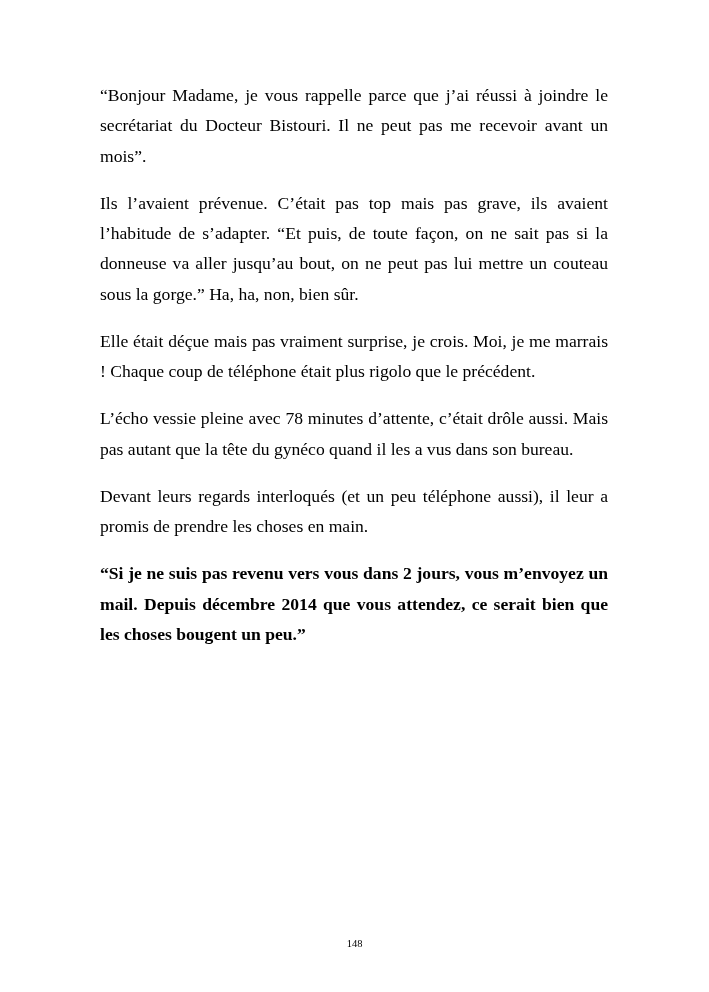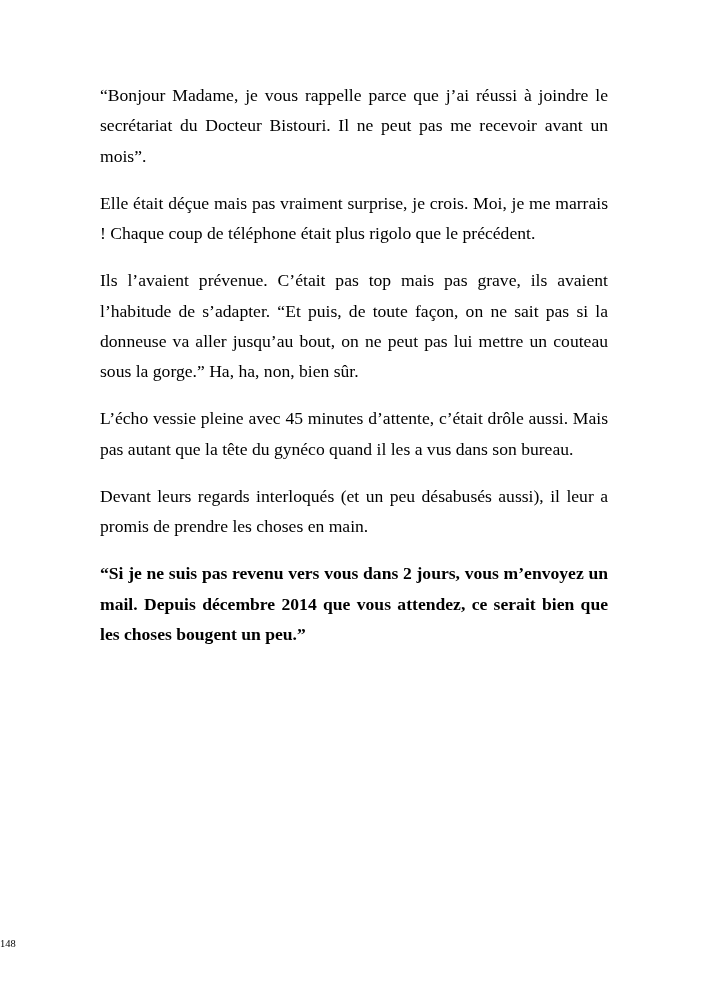--- a/index.html
+++ b/index.html
@@ -39,35 +39,35 @@
   }
   .para:last-child {
     margin-bottom: 0;
     font-weight: bold;
   }
   .page-number {
     position: absolute;
     left: 0;
     top: 938px;
     width: 709px;
-    text-align: left;
+    text-align: center;
     font-size: 10.5px;
     font-family: "Liberation Serif", serif;
     color: #000000;
   }
 </style>
 </head>
 <body>
 
 <div class="page">
 
   <div class="text-block">
     <p class="para">“Bonjour Madame, je vous rappelle parce que j’ai réussi à joindre le secrétariat du Docteur Bistouri. Il ne peut pas me recevoir avant un mois”.</p>
+    <p class="para">Ils l’avaient prévenue. C’était pas top mais pas grave, ils avaient l’habitude de s’adapter. “Et puis, de toute façon, on ne sait pas si la donneuse va aller jusqu’au bout, on ne peut pas lui mettre un couteau sous la gorge.” Ha, ha, non, bien sûr.</p>
     <p class="para">Elle était déçue mais pas vraiment surprise, je crois. Moi, je me marrais ! Chaque coup de téléphone était plus rigolo que le précédent.</p>
-    <p class="para">Ils l’avaient prévenue. C’était pas top mais pas grave, ils avaient l’habitude de s’adapter. “Et puis, de toute façon, on ne sait pas si la donneuse va aller jusqu’au bout, on ne peut pas lui mettre un couteau sous la gorge.” Ha, ha, non, bien sûr.</p>
-    <p class="para">L’écho vessie pleine avec 45 minutes d’attente, c’était drôle aussi. Mais pas autant que la tête du gynéco quand il les a vus dans son bureau.</p>
-    <p class="para">Devant leurs regards interloqués (et un peu désabusés aussi), il leur a promis de prendre les choses en main.</p>
+    <p class="para">L’écho vessie pleine avec 78 minutes d’attente, c’était drôle aussi. Mais pas autant que la tête du gynéco quand il les a vus dans son bureau.</p>
+    <p class="para">Devant leurs regards interloqués (et un peu téléphone aussi), il leur a promis de prendre les choses en main.</p>
     <p class="para">“Si je ne suis pas revenu vers vous dans 2 jours, vous m’envoyez un mail. Depuis décembre 2014 que vous attendez, ce serait bien que les choses bougent un peu.”</p>
   </div>
 
   <div class="page-number">148</div>
 
 </div>
 
 </body></html>

